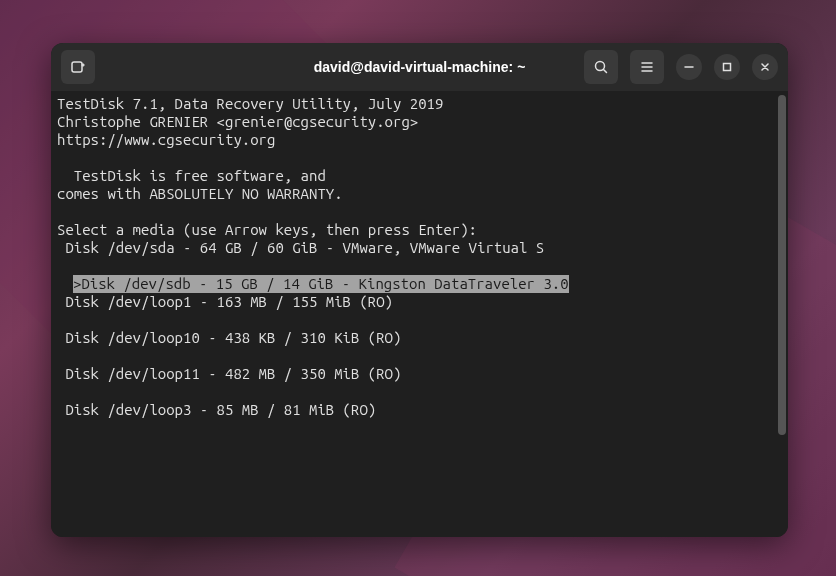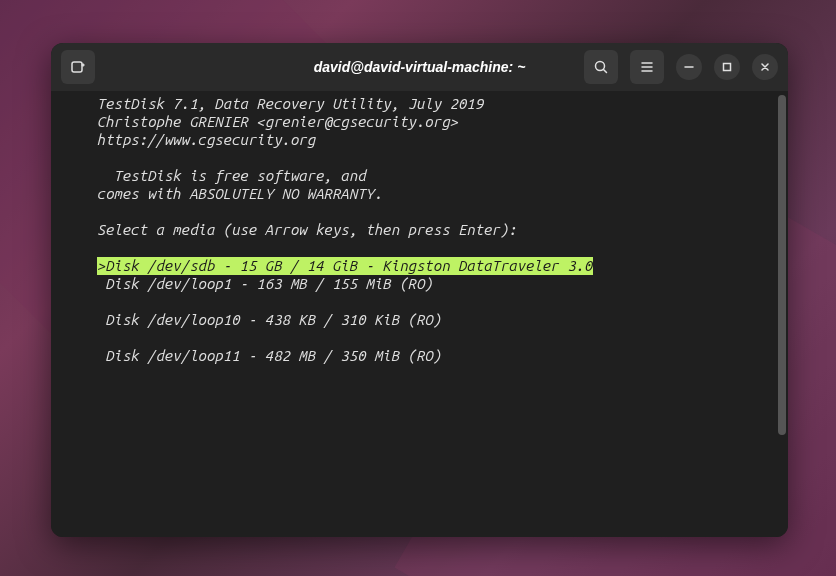--- a/index.html
+++ b/index.html
@@ -36,21 +36,20 @@
       position: absolute;
       top: 43px;
       left: 51px;
       width: 737px;
       height: 494px;
       background: #1f1f1f;
       border-radius: 12px;
       box-shadow: 0 8px 32px rgba(0,0,0,0.5);
       overflow: hidden;
       z-index: 10;
-      font-style: italic;
     }
     .titlebar {
       height: 48px;
       background: #2a2a2a;
       display: flex;
       align-items: center;
       padding: 0 10px;
       position: relative;
     }
     .titlebar-left {
@@ -101,35 +100,35 @@
       display: flex;
       align-items: center;
       justify-content: center;
       color: #e0e0e0;
     }
     .win-btn svg { display: block; }
     .terminal-area {
       position: relative;
       height: calc(100% - 48px);
       background: #1f1f1f;
-      padding-left: 40px;
     }
     .terminal-content {
       padding: 4px 6px;
       font-family: "Ubuntu Mono", "DejaVu Sans Mono", monospace;
       font-size: 15px;
       line-height: 18px;
       color: #e0e0e0;
       white-space: pre;
     }
     .disk-row { display: block; }
     .disk-row.selected {
-      background: #bef264;
+      background: #a3a3a3;
       color: #1a1a1a;
       display: inline-block;
+      margin-left: 16px;
     }
     .scrollbar {
       position: absolute;
       right: 2px;
       top: 4px;
       width: 8px;
       height: 340px;
       background: #555;
       border-radius: 4px;
     }
@@ -179,25 +178,26 @@
   </div>
   <div class="terminal-area">
     <div class="terminal-content"><span>TestDisk 7.1, Data Recovery Utility, July 2019</span>
 <span>Christophe GRENIER &lt;grenier@cgsecurity.org&gt;</span>
 <span>https://www.cgsecurity.org</span>
 
 <span>  TestDisk is free software, and</span>
 <span>comes with ABSOLUTELY NO WARRANTY.</span>
 
 <span>Select a media (use Arrow keys, then press Enter):</span>
-<div id="disk-list">
+<div id="disk-list"><span class="disk-row"> Disk /dev/sda - 64 GB / 60 GiB - VMware, VMware Virtual S</span>
 <span class="disk-row selected">&gt;Disk /dev/sdb - 15 GB / 14 GiB - Kingston DataTraveler 3.0</span>
 <span class="disk-row"> Disk /dev/loop1 - 163 MB / 155 MiB (RO)</span>
 <span class="disk-row"> Disk /dev/loop10 - 438 KB / 310 KiB (RO)</span>
 <span class="disk-row"> Disk /dev/loop11 - 482 MB / 350 MiB (RO)</span>
+<span class="disk-row"> Disk /dev/loop3 - 85 MB / 81 MiB (RO)</span>
 
 </div>
 
 
 </div>
     <div class="scrollbar"></div>
   </div>
 </div>
 
 </body></html>

